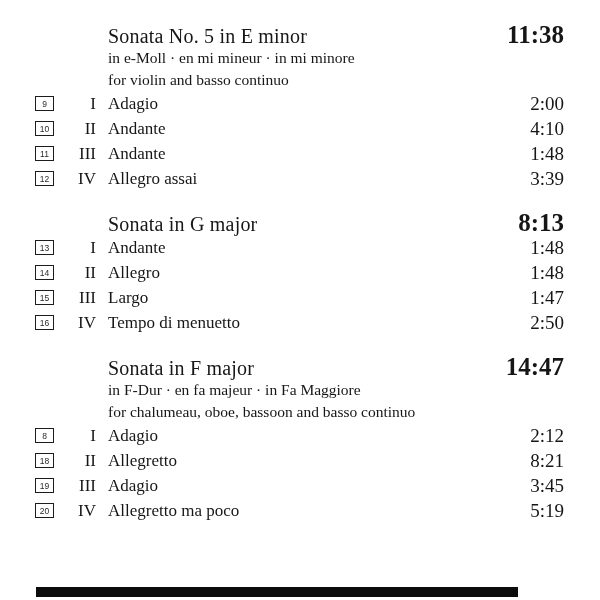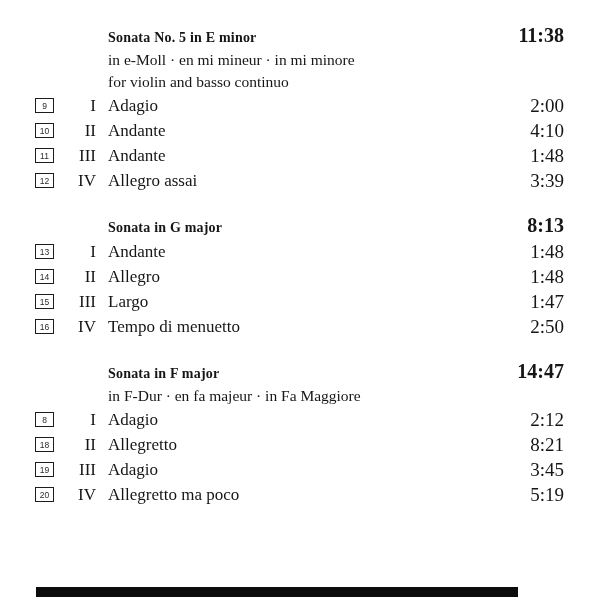--- a/index.html
+++ b/index.html
@@ -15,22 +15,22 @@
   .sections { position: absolute; top: 24px; left: 0; right: 0; }
   .section { margin-bottom: 21px; }
   .header-line {
     display: flex;
     justify-content: space-between;
     align-items: baseline;
     padding-left: 108px;
     padding-right: 36px;
     line-height: 22px;
   }
-  .section-title { font-weight: bold; font-size: 14px; letter-spacing: 0.2px; }
-  .section-duration { font-weight: bold; font-size: 20px; }
+  .section-title { font-weight: normal; font-size: 20px; letter-spacing: 0.2px; }
+  .section-duration { font-weight: bold; font-size: 25px; }
   .sub-line {
     padding-left: 108px;
     padding-right: 18px;
     line-height: 22px;
     font-size: 15.5px;
   }
   .track-row {
     display: flex;
     align-items: center;
     height: 25px;
@@ -134,20 +134,21 @@
         <span class="track-duration">2:50</span>
       </div>
     </div>
 
     <div class="section">
       <div class="header-line">
         <span class="section-title">Sonata in F major</span>
         <span class="section-duration">14:47</span>
       </div>
       <div class="sub-line">in F-Dur · en fa majeur · in Fa Maggiore</div>
+      <div class="sub-line">for chalumeau, oboe, bassoon and basso continuo</div>
 
       <div class="track-row">
         <span class="num-box">8</span>
         <span class="movement">I</span>
         <span class="track-title">Adagio</span>
         <span class="track-duration">2:12</span>
       </div>
       <div class="track-row">
         <span class="num-box">18</span>
         <span class="movement">II</span>

